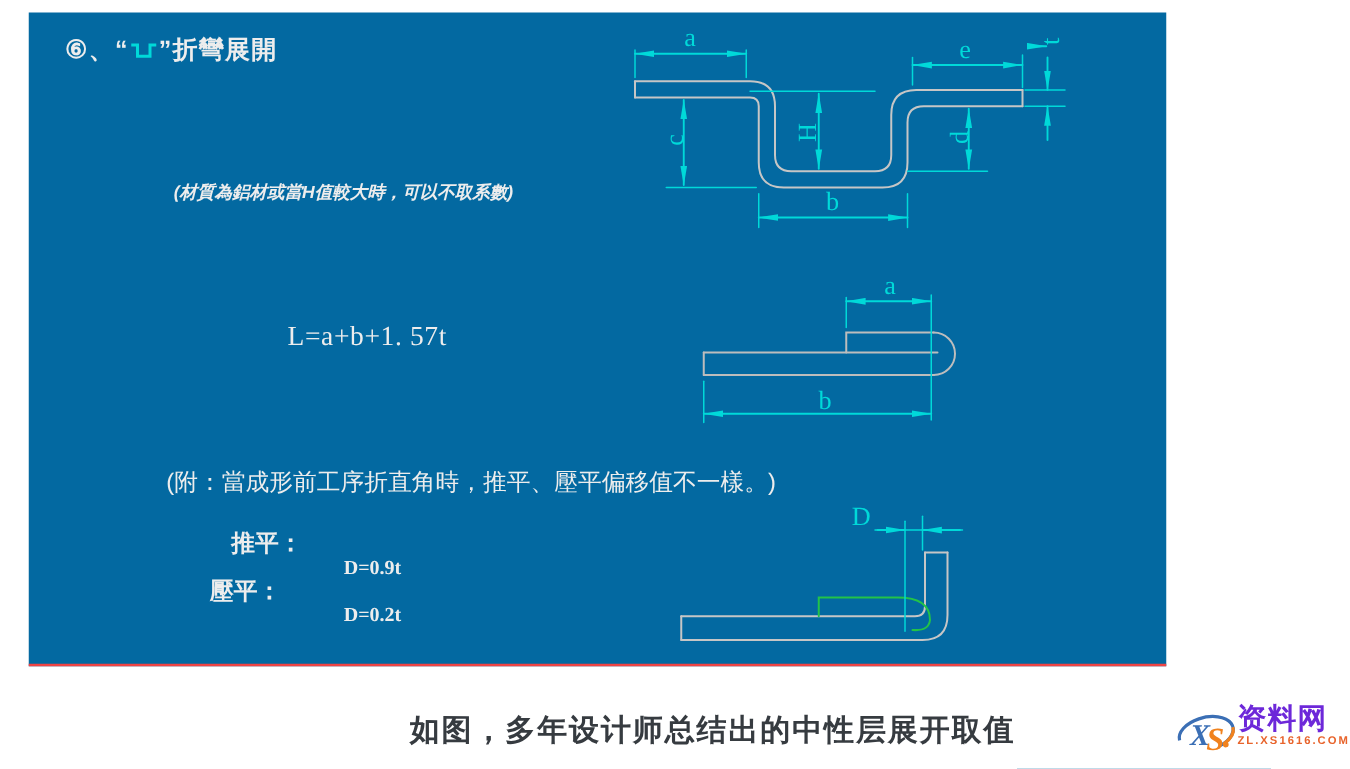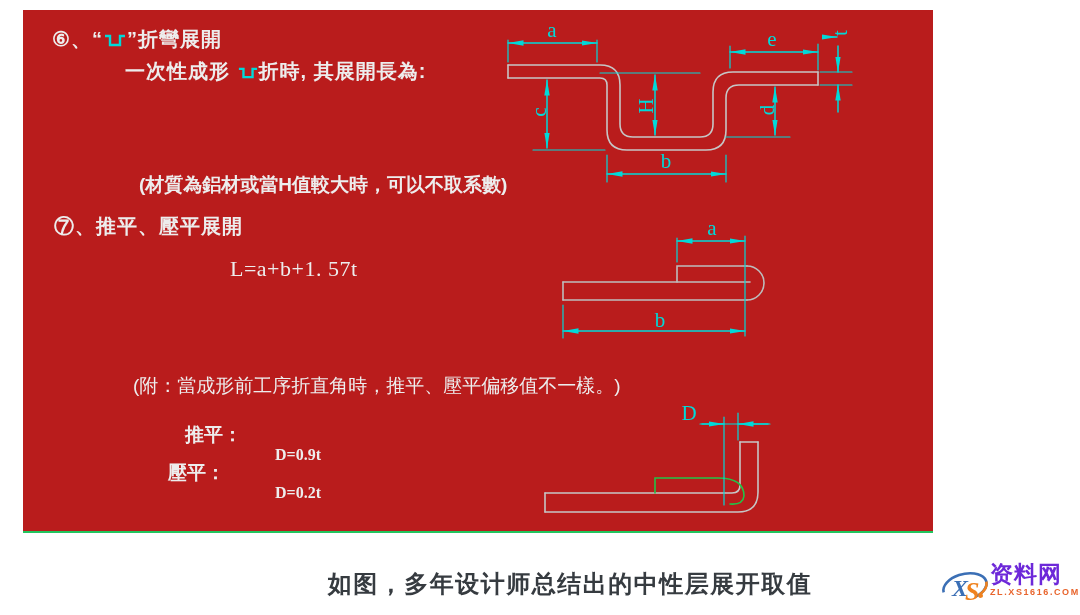--- a/index.html
+++ b/index.html
@@ -2,27 +2,27 @@
 <html><head>
 <meta charset="utf-8">
 <style>
   html,body{margin:0;padding:0;}
   body{
     width:1080px;height:615px;background:#ffffff;position:relative;overflow:hidden;
     font-family:"Liberation Sans",sans-serif;
   }
   .panel{
     position:absolute;left:23px;top:10px;width:910px;height:521px;
-    background:#b91c1c;border-bottom:2px solid #22c55e;
+    background:#0369a1;border-bottom:2px solid #ef4444;
   }
   .panel .txt{position:absolute;color:#ededed;white-space:nowrap;}
   .h6{left:29px;top:16px;font-size:20px;font-weight:700;letter-spacing:1px;}
   .l1{left:102px;top:48px;font-size:20px;font-weight:600;letter-spacing:1px;}
   .f1{left:137px;top:98px;font-size:27px;font-weight:600;font-family:"Liberation Serif",serif;letter-spacing:.5px;}
-  .n1{left:116px;top:162px;font-size:19px;font-weight:600;}
+  .n1{left:116px;top:135px;font-size:14px;font-weight:600;font-style:italic;}
   .h7{left:31px;top:203px;font-size:20px;font-weight:700;letter-spacing:1px;}
   .f2{left:207px;top:246px;font-size:22px;font-weight:400;font-family:"Liberation Serif",serif;letter-spacing:.5px;}
   .n2{left:110px;top:363px;font-size:19px;font-weight:400;}
   .rowlab{font-size:19px;font-weight:700;}
   .rowval{font-size:16px;font-weight:700;font-family:"Liberation Serif",serif;margin-top:24px;}
   .r1l{left:162px;top:412px;} .r1v{left:252px;top:412px;}
   .r2l{left:145px;top:450px;} .r2v{left:252px;top:450px;}
   .uicon{display:inline-block;vertical-align:-2px;margin:0 1px;}
   .dia{position:absolute;}
   .caption{
@@ -40,28 +40,22 @@
 </head>
 <body>
 
 <div class="panel">
 
   <div class="txt h6">
     <span>⑥、“</span><span class="uicon"><svg width="22" height="15" viewBox="0 0 22 15">
           <path d="M1,3 H6 V12 H16 V3 H21" fill="none" stroke="#00d9d9" stroke-width="2.4"></path>
         </svg></span><span>”折彎展開</span>
   </div>
-  <div class="txt l1">
-    <span>一次性成形 </span><span class="uicon"><svg width="20" height="14" viewBox="0 0 22 15">
-          <path d="M1,3 H6 V12 H16 V3 H21" fill="none" stroke="#00d9d9" stroke-width="2.6"></path>
-        </svg></span><span>折時, 其展開長為:</span>
-  </div>
   <div class="txt n1">(材質為鋁材或當H值較大時，可以不取系數)</div>
 
-  <div class="txt h7">⑦、推平、壓平展開</div>
   <div class="txt f2">L=a+b+1. 57t</div>
   <div class="txt n2">(附：當成形前工序折直角時，推平、壓平偏移值不一樣。)</div>
   <div class="txt rowlab r1l">推平：</div>
   <div class="txt rowval r1v">D=0.9t</div>
   <div class="txt rowlab r2l">壓平：</div>
   <div class="txt rowval r2v">D=0.2t</div>
 
   <svg class="dia" style="left:467px;top:8px;" width="380" height="190" viewBox="0 0 380 190">
     <defs>
       <marker id="arU" viewBox="0 0 16 6" refX="15.5" refY="3" markerWidth="16" markerHeight="6" markerUnits="userSpaceOnUse" orient="auto-start-reverse">

